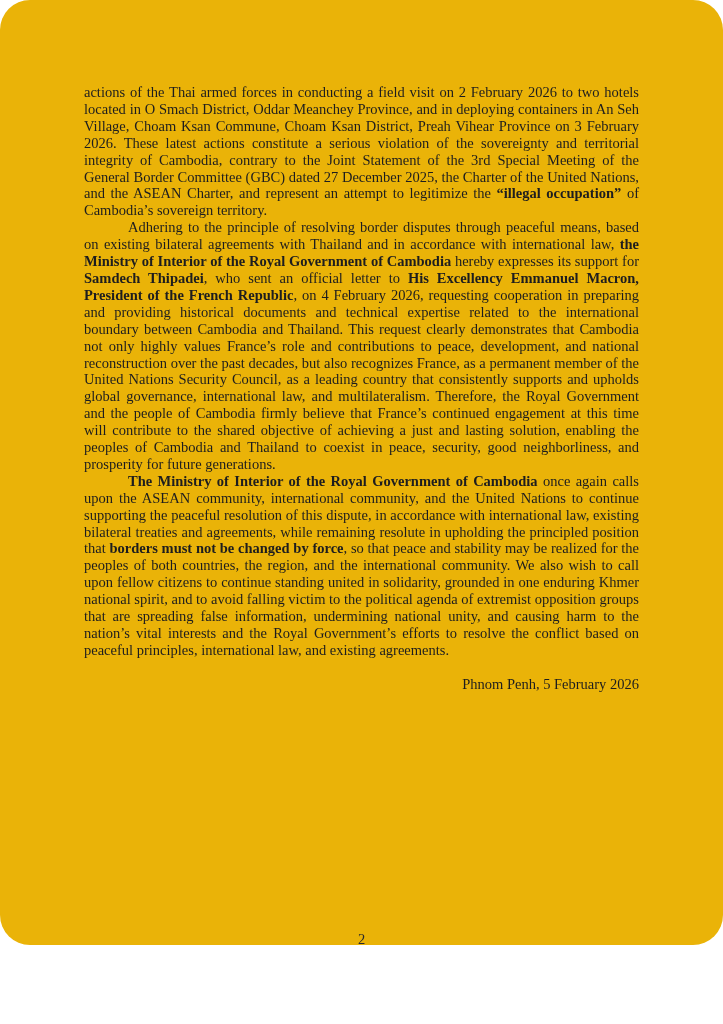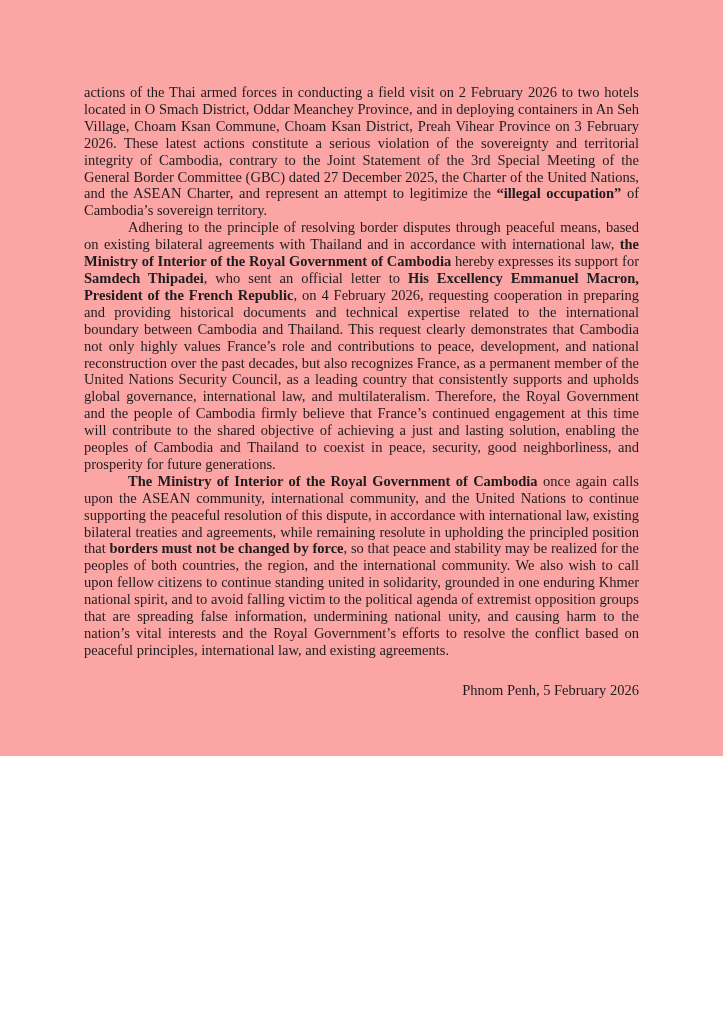--- a/index.html
+++ b/index.html
@@ -3,45 +3,46 @@
 <meta charset="utf-8">
 <style>
   html, body {
     margin: 0;
     padding: 0;
     background: #ffffff;
   }
   .page {
     position: relative;
     width: 723px;
-    height: 756px;
-    background: #fca5a5;
+    height: 945px;
+    background: #eab308;
     font-family: "Liberation Serif", "DejaVu Serif", serif;
     color: #1d1d1f;
     overflow: hidden;
+    border-radius: 30px;
   }
   .content {
     position: absolute;
     left: 84px;
     top: 84px;
     width: 555px;
     font-size: 14.5px;
     line-height: 16.9px;
     text-align: justify;
   }
   .content p {
     margin: 0;
     padding: 0;
   }
   p.indent {
     text-indent: 44px;
   }
   p.dateline {
     text-align: right;
-    margin-top: 23px;
+    margin-top: 17px;
   }
   b { font-weight: bold; }
   .page-number {
     position: absolute;
     top: 931px;
     left: 0;
     width: 723px;
     text-align: center;
     font-size: 14.5px;
     line-height: 16.9px;

